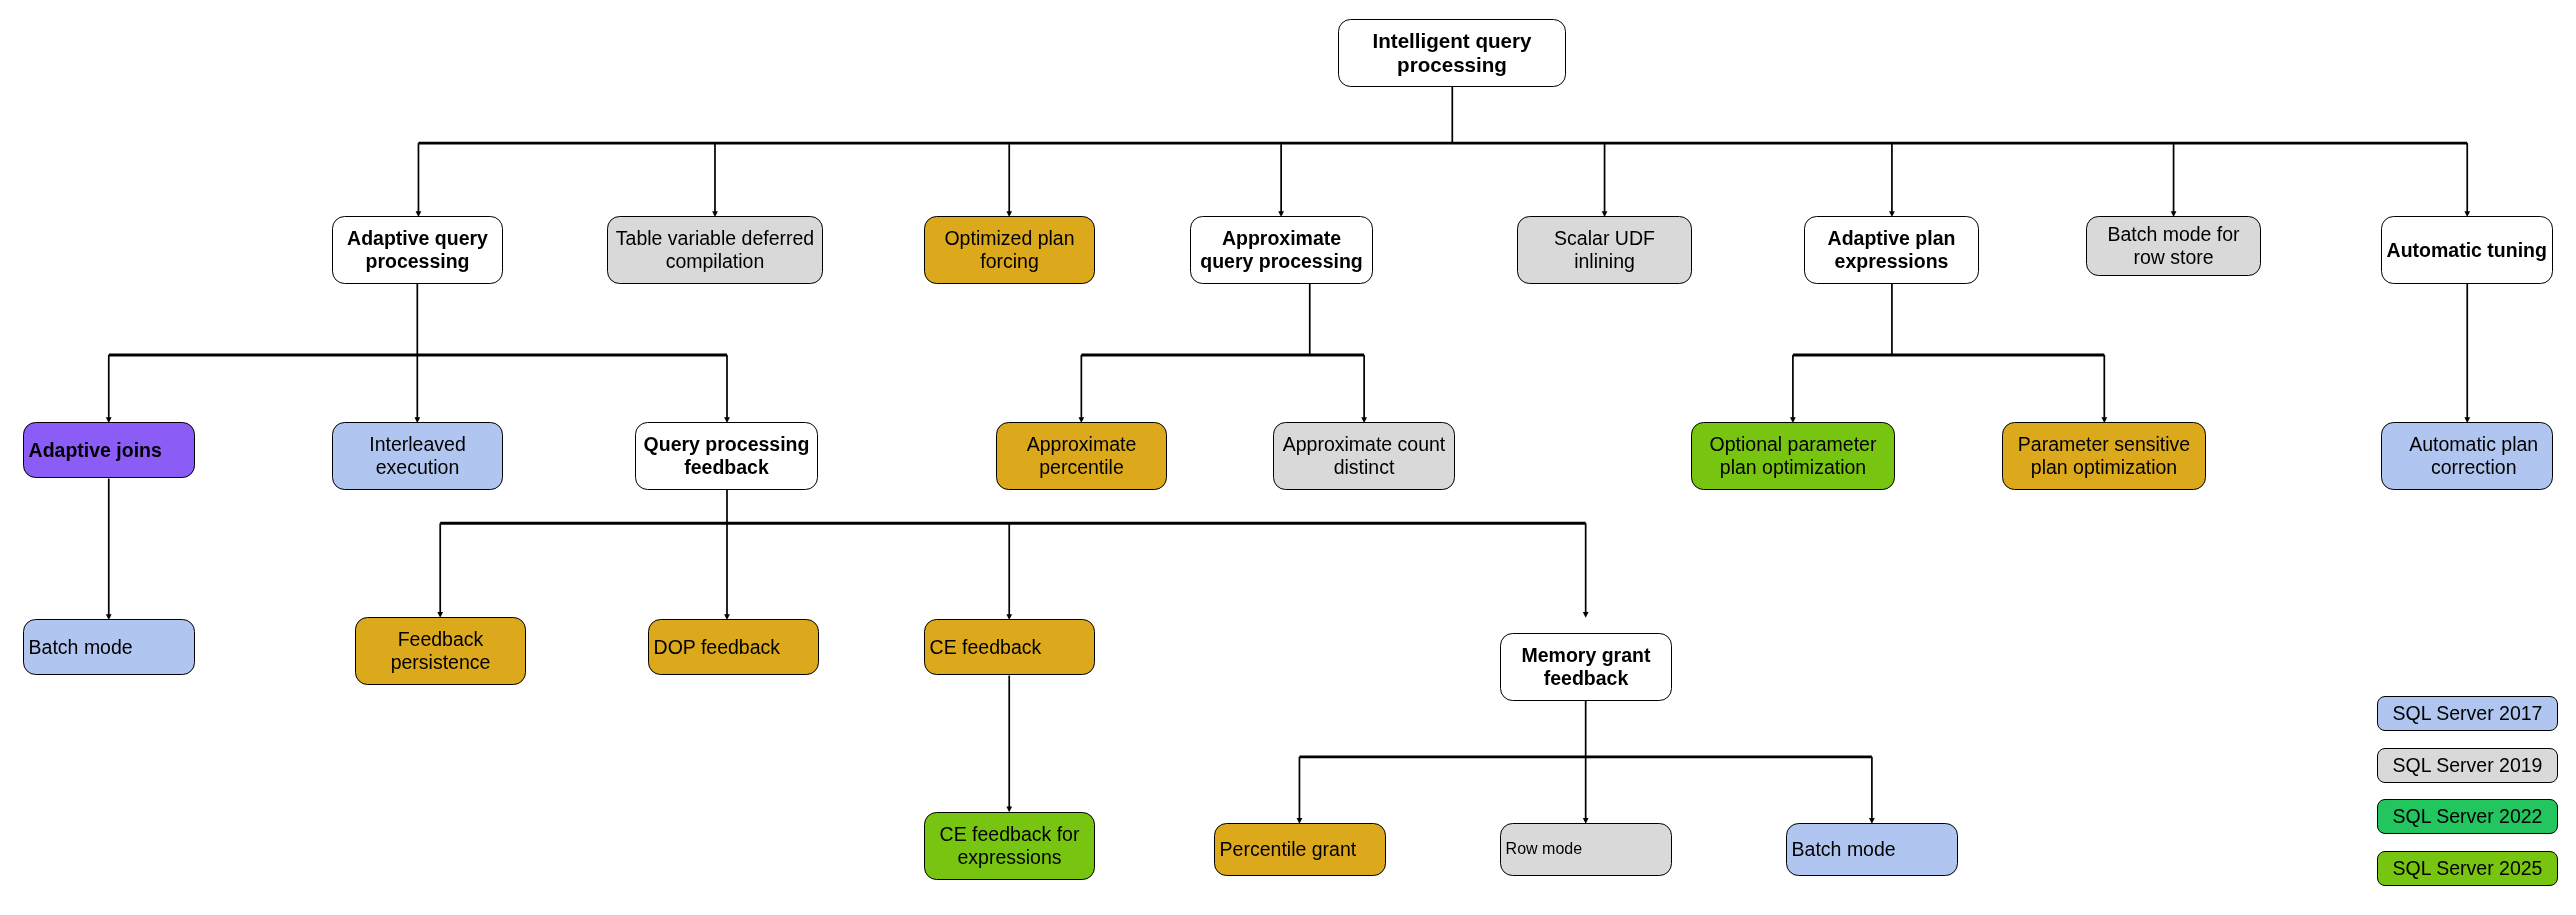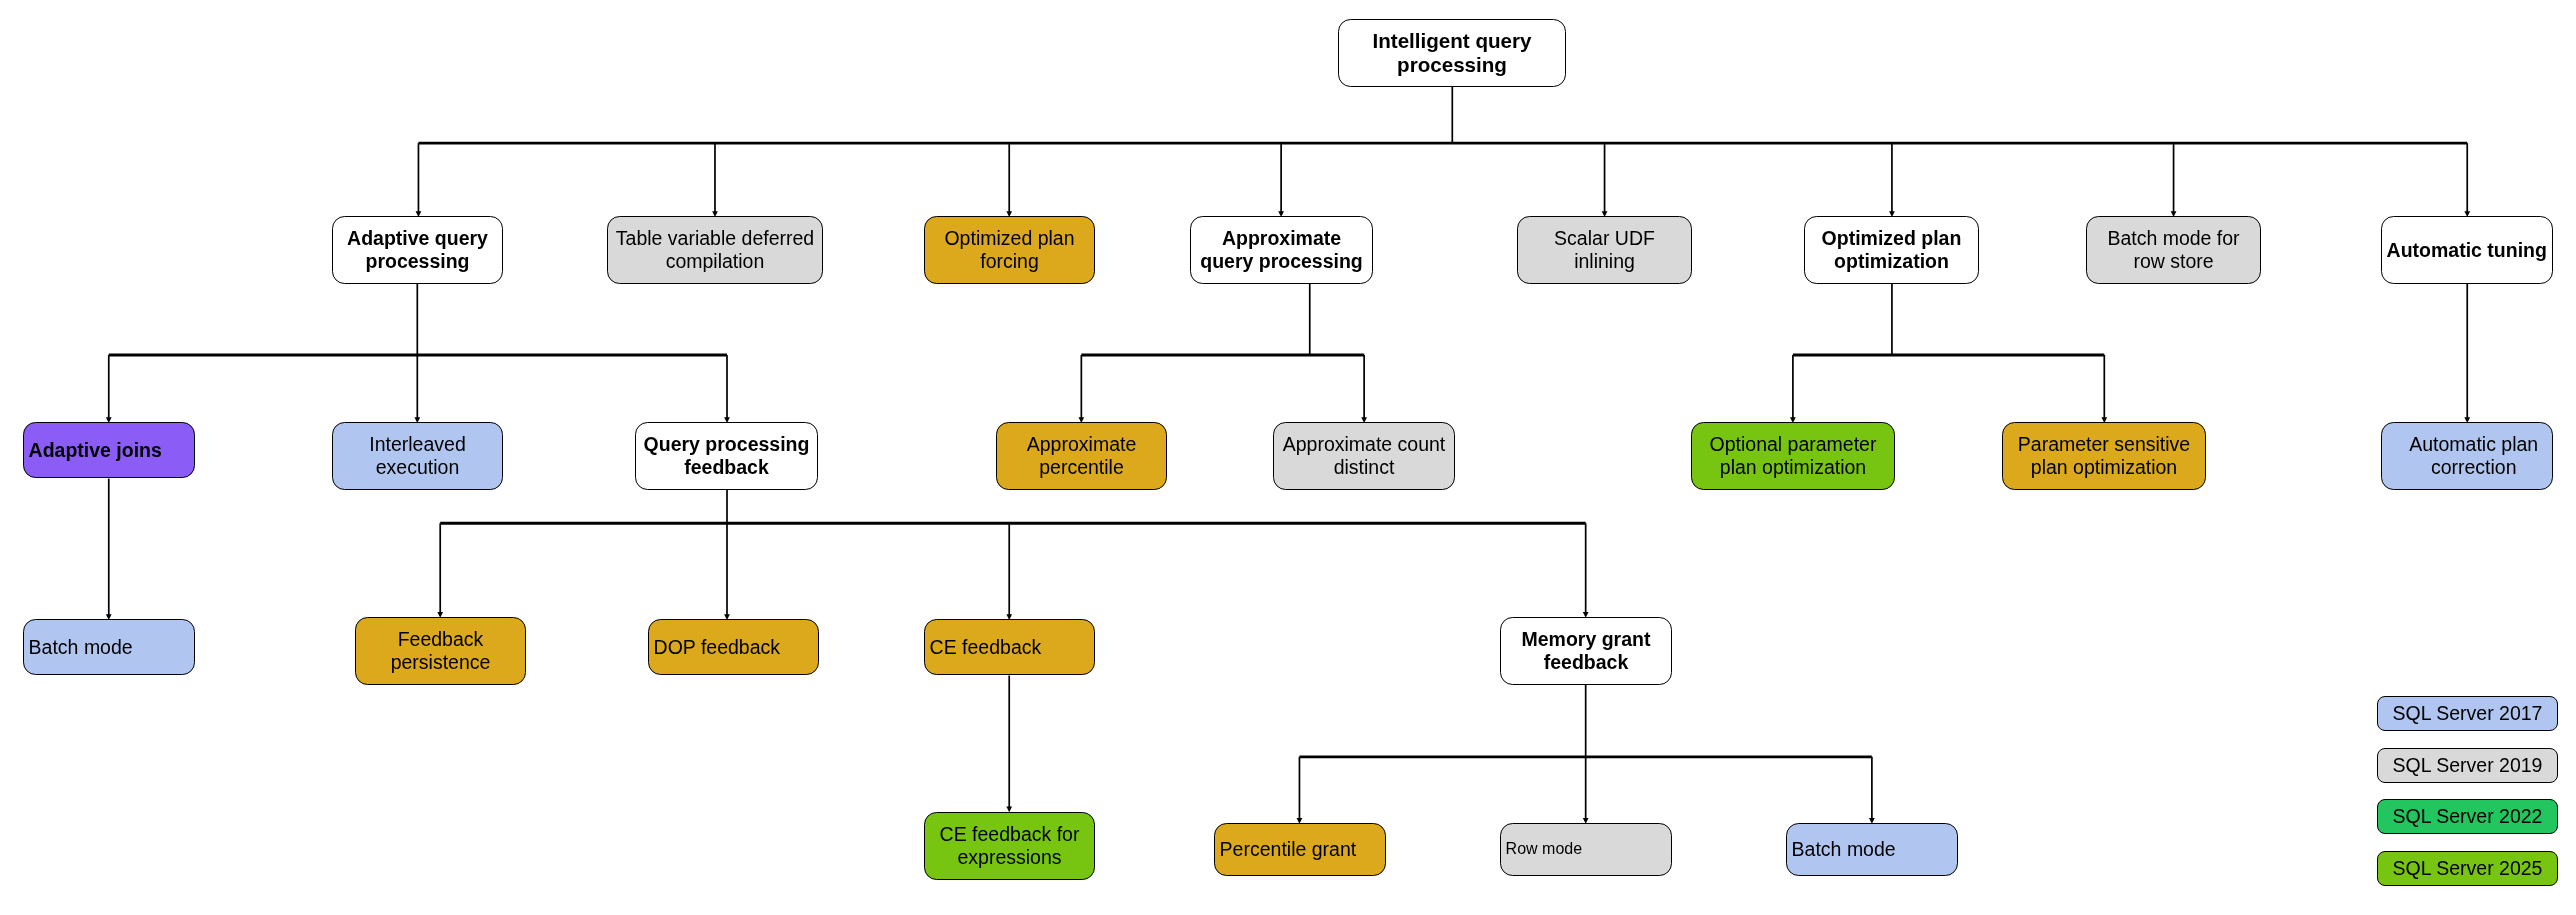--- a/index.html
+++ b/index.html
@@ -114,23 +114,23 @@
       <div class="node" style="left: 924px; top: 216px; width: 171px; height: 68px; font-size: 19.5px; background: rgb(220, 168, 28);">
         <span>Optimized plan forcing</span>
       </div>
       <div class="node bold" style="left: 1190px; top: 216px; width: 183px; height: 68px; font-size: 19.5px; background: rgb(255, 255, 255);">
         <span>Approximate query processing</span>
       </div>
       <div class="node" style="left: 1517px; top: 216px; width: 175px; height: 68px; font-size: 19.5px; background: rgb(217, 217, 217);">
         <span>Scalar UDF inlining</span>
       </div>
       <div class="node bold" style="left: 1804px; top: 216px; width: 175px; height: 68px; font-size: 19.5px; background: rgb(255, 255, 255);">
-        <span>Optimized plan optimization</span>
-      </div>
-      <div class="node" style="left: 2086px; top: 216px; width: 175px; height: 68px; font-size: 19.5px; background: rgb(217, 217, 217);">
+        <span>Adaptive plan expressions</span>
+      </div>
+      <div class="node" style="left: 2086px; top: 216px; width: 175px; height: 60px; font-size: 19.5px; background: rgb(217, 217, 217);">
         <span>Batch mode for row store</span>
       </div>
       <div class="node bold" style="left: 2381px; top: 216px; width: 172px; height: 68px; font-size: 19.5px; background: rgb(255, 255, 255);">
         <span>Automatic tuning</span>
       </div>
       <div class="node bold" style="left: 23px; top: 422px; width: 172px; height: 56px; font-size: 19.5px; background: #8b5cf6;">
         <span>Adaptive joins</span>
       </div>
       <div class="node" style="left: 332px; top: 422px; width: 171px; height: 68px; font-size: 19.5px; background: rgb(176, 197, 239);">
         <span>Interleaved execution</span>
@@ -158,21 +158,21 @@
       </div>
       <div class="node" style="left: 355px; top: 617px; width: 171px; height: 68px; font-size: 19.5px; background: rgb(220, 168, 28);">
         <span>Feedback persistence</span>
       </div>
       <div class="node" style="left: 648px; top: 619px; width: 171px; height: 56px; font-size: 19.5px; background: rgb(220, 168, 28);">
         <span>DOP feedback</span>
       </div>
       <div class="node" style="left: 924px; top: 619px; width: 171px; height: 56px; font-size: 19.5px; background: rgb(220, 168, 28);">
         <span>CE feedback</span>
       </div>
-      <div class="node bold" style="left: 1500px; top: 617px; width: 172px; height: 68px; font-size: 19.5px; background: rgb(255, 255, 255);">
+      <div class="node bold" style="left: 1500px; top: 633px; width: 172px; height: 68px; font-size: 19.5px; background: rgb(255, 255, 255);">
         <span>Memory grant feedback</span>
       </div>
       <div class="node" style="left: 924px; top: 812px; width: 171px; height: 68px; font-size: 19.5px; background: rgb(119, 197, 17);">
         <span>CE feedback for expressions</span>
       </div>
       <div class="node" style="left: 1214px; top: 823px; width: 172px; height: 53px; font-size: 19.5px; background: rgb(220, 168, 28);">
         <span>Percentile grant</span>
       </div>
       <div class="node" style="left: 1500px; top: 823px; width: 172px; height: 53px; font-size: 16px; background: rgb(217, 217, 217);">
         <span>Row mode</span>

